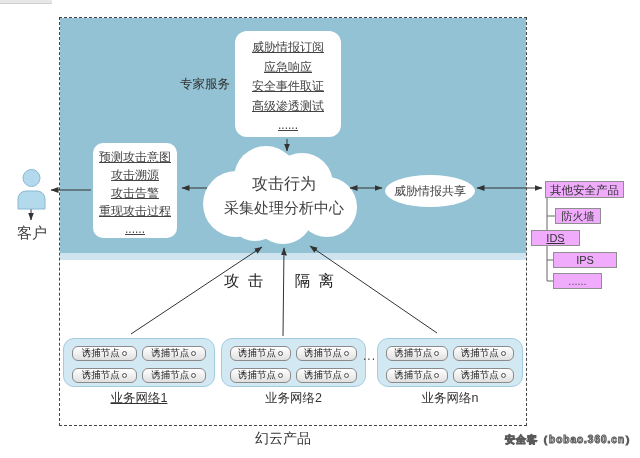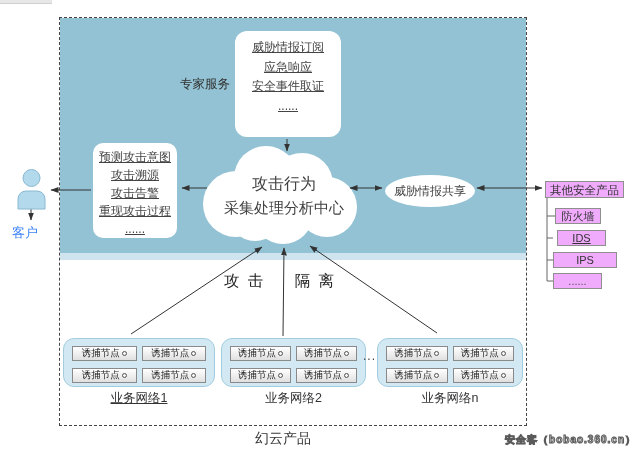--- a/index.html
+++ b/index.html
@@ -17,33 +17,33 @@
   .leftbox { left:93px; top:143px; width:84px; height:95px; font-size:12px; line-height:18px; padding-top:5px; border-radius:10px; }
   .expert { left:180px; top:76px; font-size:12.5px; }
   .cloudtxt { left:205px; top:172px; width:158px; text-align:center; z-index:3; color:#404040; }
   .cloudtxt .l1 { font-size:16px; line-height:24px; }
   .cloudtxt .l2 { font-size:15px; line-height:24px; }
   .ellipse { left:385px; top:175px; width:90px; height:32px; background:#fff; border-radius:50%;
              text-align:center; line-height:32px; font-size:12px; color:#444; z-index:3; }
   .gbox { background:#f0abfc; border:1px solid #8f8f8f; text-align:center; color:#333; z-index:3; }
   .opbox { left:545px; top:181px; width:79px; height:17px; font-size:11.5px; line-height:16px; }
   .fw  { left:555px; top:208px; width:46px; height:16px; font-size:11px; line-height:15px; }
-  .ids { left:557px; top:230px; width:49px; height:16px; font-size:11px; line-height:15px;text-decoration:underline; }
+  .ids { left:531px; top:230px; width:49px; height:16px; font-size:11px; line-height:15px;text-decoration:underline; }
   .ips { left:553px; top:252px; width:64px; height:16px; font-size:11px; line-height:15px; }
   .more{ left:553px; top:273px; width:49px; height:16px; font-size:11px; line-height:14px; color:#555; }
-  .cust { left:12px; top:224px; width:40px; font-size:13px; color:#3b82f6; z-index:3; }
+  .cust { left:12px; top:224px; width:40px; text-align:center; font-size:15px; color:#404040; z-index:3; }
   .person { left:12px; top:168px; z-index:3; }
   .iso { left:224px; top:271px; width:112px; display:flex; justify-content:space-between;
          font-size:15.5px; color:#222; z-index:3; letter-spacing:2px; }
   .group { background:#d2e9f3; border:1px solid #a3cddf; border-radius:11px; z-index:3;
            display:grid; grid-template-columns:1fr 1fr; gap:7px 5px; padding:7px 8px; }
   .g1 { left:63px;  top:338px; width:152px; height:49px; }
   .g2 { left:221px; top:338px; width:145px; height:49px; }
   .g3 { left:377px; top:338px; width:146px; height:49px; }
-  .node { background:linear-gradient(#ffffff,#e0e0e0); border:1px solid #8a8a8a; border-radius:0;
+  .node { background:linear-gradient(#ffffff,#e0e0e0); border:1px solid #8a8a8a; border-radius:6px;
           font-size:9.5px; color:#222; display:flex; align-items:center; justify-content:center; gap:2px; }
   .node .dot { width:5px; height:5px; border:1px solid #555; border-radius:50%; background:#f5f5f5; display:inline-block; }
   .netlabel { top:390px; text-align:center; font-size:12.5px; color:#333; z-index:3; }
   .nl1 { left:63px; width:152px;text-decoration:underline; } .nl2 { left:221px; width:145px; } .nl3 { left:377px; width:146px; }
   .dots { left:363px; top:349px; font-size:12px; color:#444; z-index:3; letter-spacing:1px; }
   .product { left:233px; top:430px; width:100px; text-align:center; font-size:14px; color:#333; z-index:3; }
   .mark { right:4px; top:433px; font-size:10px; font-weight:bold; letter-spacing:1px;
           color:#fff; -webkit-text-stroke:1px #5a5a5a; text-shadow:0 0 1px #777; z-index:6; }
 </style>
 </head>
@@ -90,20 +90,21 @@
     </g>
   </svg>
 
   <div class="abs frame"></div>
 
   <div class="abs txt expert">专家服务</div>
   <div class="abs wbox topbox">
     <div>威胁情报订阅</div>
     <div>应急响应</div>
     <div>安全事件取证</div>
+    <div>高级渗透测试</div>
     <div>......</div>
   </div>
 
   <div class="abs wbox leftbox">
     <div>预测攻击意图</div>
     <div>攻击溯源</div>
     <div>攻击告警</div>
     <div>重现攻击过程</div>
     <div>......</div>
   </div>

